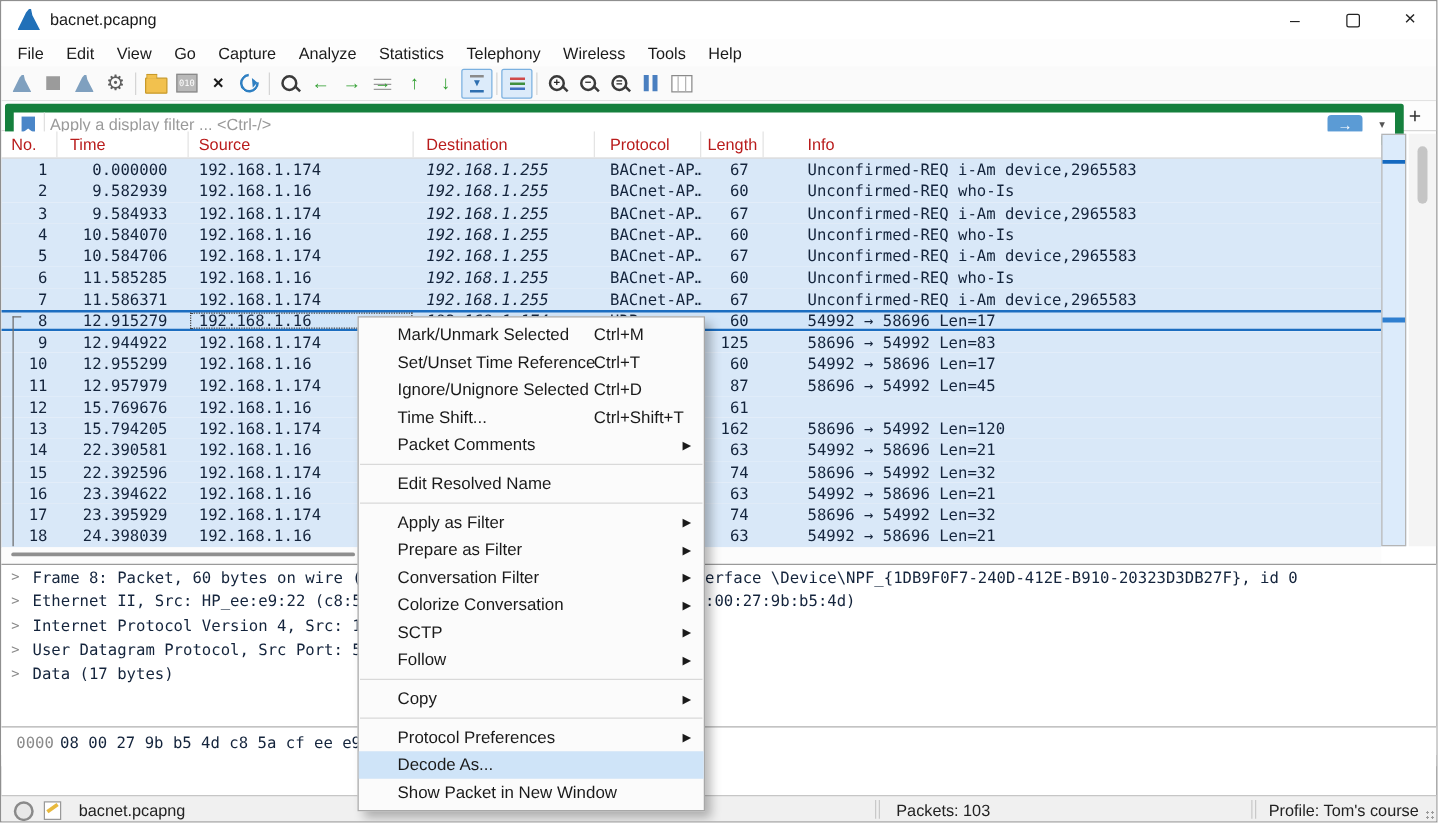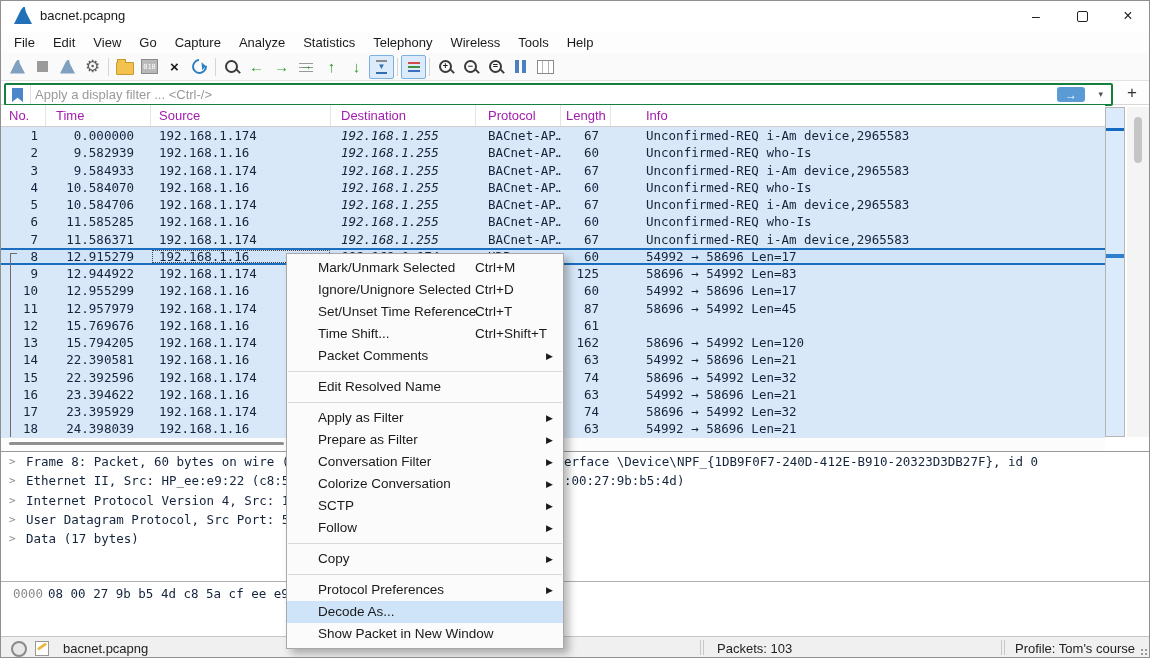--- a/index.html
+++ b/index.html
@@ -44,34 +44,34 @@
   .i-goto .ar{position:absolute;left:1px;top:-3px;color:#2f9e2f;font-weight:bold;font-size:13px;font-style:normal;background:none;height:auto;width:auto;}
   .i-autoscroll{display:flex;flex-direction:column;align-items:center;gap:1px;}
   .i-autoscroll .tri{color:#2e6fb0;font-size:8px;line-height:1;}
   .i-autoscroll .bar{width:11px;height:2px;background:#2e6fb0;}
   .i-cols{width:15px;height:12px;border:1px solid #8a8a8a;background:#fff;display:flex;}
   .i-cols span{flex:1;border-right:1px solid #b5b5b5;} .i-cols span:last-child{border-right:none;}
   .i-rescol{display:flex;gap:3px;align-items:center;}
   .i-rescol span{width:4px;height:13px;background:#4a7fc0;}
   
   .filterbar{position:absolute;left:0;top:80px;width:100%;height:24px;background:#fdfdfd;border-bottom:1px solid #d7d7d7;box-sizing:border-box;}
-  .filter-input{position:absolute;left:3px;top:2px;width:1105px;height:19px;background:#fff;border:2px solid #15803d;border-radius:2px;}
+  .filter-input{position:absolute;left:3px;top:2px;width:1105px;height:19px;background:#fff;border:7px solid #15803d;border-radius:2px;}
   .bookmark{position:absolute;left:6px;top:3px;width:11px;height:14px;background:#4a86c8;
     clip-path:polygon(0 0,100% 0,100% 100%,50% 70%,0 100%);}
   .filter-ph{position:absolute;left:29px;top:2px;font-size:13px;color:#9a9a9a;white-space:nowrap;}
   .filter-divider{position:absolute;left:24px;top:0;width:1px;height:19px;background:#e0e0e0;}
   .apply-btn{position:absolute;right:26px;top:2px;width:28px;height:15px;background:#5b9bd5;border-radius:3px;
     color:#fff;display:flex;align-items:center;justify-content:center;font-size:12px;font-weight:bold;}
   .apply-caret{position:absolute;right:8px;top:4px;font-size:9px;color:#555;}
   .plus-btn{position:absolute;left:1118px;top:2px;width:26px;height:20px;display:flex;align-items:center;justify-content:center;
     font-size:17px;color:#333;}
   
   .packet-list{position:absolute;left:0;top:104px;width:1104px;height:333px;overflow:hidden;}
   .phead,.prow{display:grid;grid-template-columns:45px 105px 180px 145px 85px 50px 1fr;box-sizing:border-box;}
-  .phead{height:22px;background:#fff;border-bottom:1px solid #cfcfcf;font-size:13px;color:#a21caf;align-items:center;}
+  .phead{height:22px;background:#fff;border-bottom:1px solid #cfcfcf;font-size:13px;color:#b91c1c;align-items:center;}
   .phead .hc{height:100%;display:flex;align-items:center;border-right:1px solid #e4e4e4;box-sizing:border-box;overflow:hidden;}
   .h-no{padding-left:8px;} .h-time{padding-left:10px;} .h-src{padding-left:8px;} .h-dst{padding-left:10px;}
   .h-proto{padding-left:12px;} .h-len{padding-left:5px;} .h-info{padding-left:35px;border-right:none!important;}
   .prow{height:17.25px;background:#d9e8f8;font-family:"DejaVu Sans Mono",monospace;font-size:12.5px;color:#14243c;
     align-items:center;white-space:nowrap;}
   .prow div{overflow:hidden;}
   .c-no{text-align:right;padding-right:8px;} .c-time{text-align:right;padding-right:17px;}
   .c-src{padding-left:8px;} .c-dst{padding-left:10px;font-style:italic;} .c-proto{padding-left:12px;}
   .c-len{text-align:right;padding-right:12px;} .c-info{padding-left:35px;}
   .prow.selected{background:#d2e5f8;box-shadow:inset 0 2px 0 #1b6dc0, inset 0 -2px 0 #1b6dc0;}
@@ -480,22 +480,22 @@
     <div class="sb-file">bacnet.pcapng</div>
     <div class="sb-sep s1"></div>
     <div class="sb-packets">Packets: 103</div>
     <div class="sb-sep s2"></div>
     <div class="sb-profile">Profile: Tom's course</div>
     <div class="grip"></div>
   </div>
 
   <div class="ctxmenu" id="ctxmenu">
       <div class="menu-item"><span>Mark/Unmark Selected</span><span class="shortcut">Ctrl+M</span></div>
+      <div class="menu-item"><span>Set/Unset Time Reference</span><span class="shortcut">Ctrl+T</span></div>
       <div class="menu-item"><span>Ignore/Unignore Selected</span><span class="shortcut">Ctrl+D</span></div>
-      <div class="menu-item"><span>Set/Unset Time Reference</span><span class="shortcut">Ctrl+T</span></div>
       <div class="menu-item"><span>Time Shift...</span><span class="shortcut">Ctrl+Shift+T</span></div>
       <div class="menu-item"><span>Packet Comments</span><span class="subarrow">▶</span></div>
       <div class="menu-sep"></div>
       <div class="menu-item"><span>Edit Resolved Name</span></div>
       <div class="menu-sep"></div>
       <div class="menu-item"><span>Apply as Filter</span><span class="subarrow">▶</span></div>
       <div class="menu-item"><span>Prepare as Filter</span><span class="subarrow">▶</span></div>
       <div class="menu-item"><span>Conversation Filter</span><span class="subarrow">▶</span></div>
       <div class="menu-item"><span>Colorize Conversation</span><span class="subarrow">▶</span></div>
       <div class="menu-item"><span>SCTP</span><span class="subarrow">▶</span></div>

